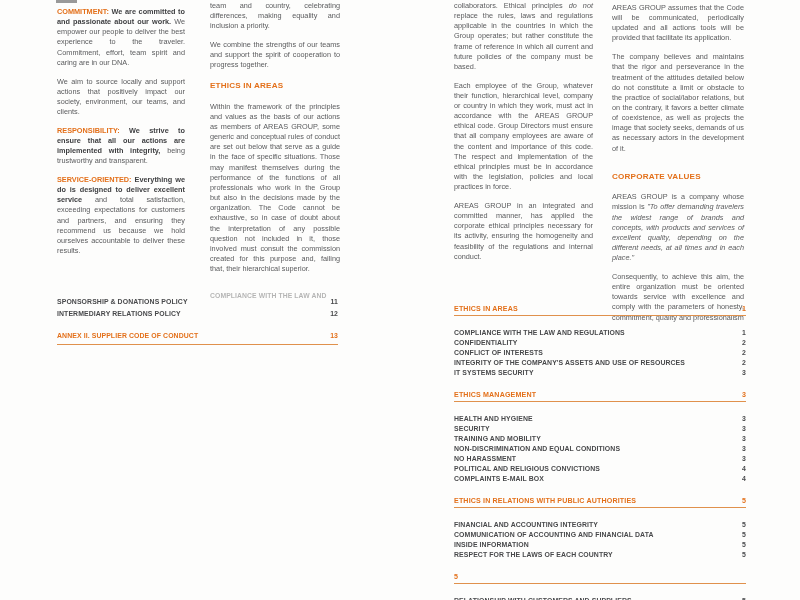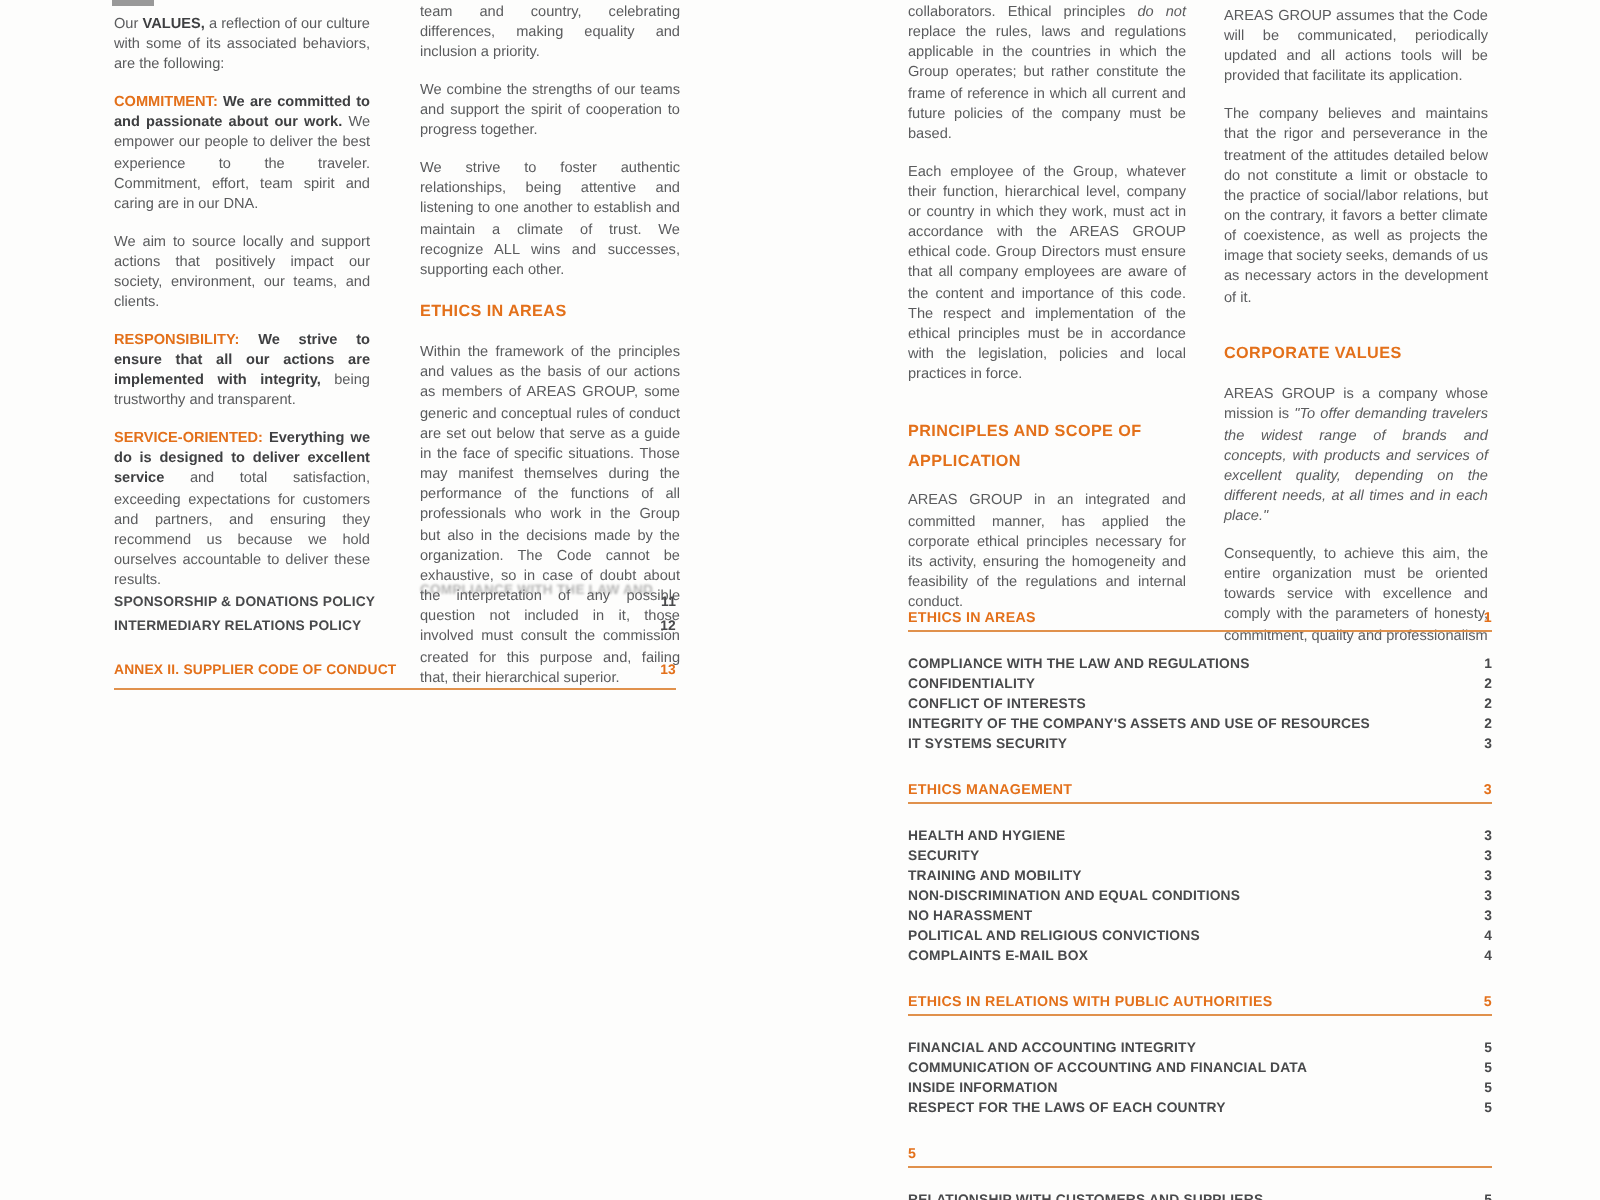--- a/index.html
+++ b/index.html
@@ -49,31 +49,29 @@
     font-size:6.9px;font-weight:700;color:var(--toc);line-height:10px;letter-spacing:.1px;}
 </style>
 </head>
 <body>
 
 <div class="doc">
 
   <div class="art"></div>
 
   <section class="col c1">
-    <p><span>Our </span><span class="bd">VALUES,</span><span> a reflection of our culture with some of its associated behaviors, are the following:</span></p>
     <p><span class="ac">COMMITMENT:</span><span class="bd"> We are committed to and passionate about our work.</span><span> We empower our people to deliver the best experience to the traveler. Commitment, effort, team spirit and caring are in our DNA.</span></p>
     <p><span>We aim to source locally and support actions that positively impact our society, environment, our teams, and clients.</span></p>
     <p><span class="ac">RESPONSIBILITY:</span><span class="bd"> We strive to ensure that all our actions are implemented with integrity,</span><span> being trustworthy and transparent.</span></p>
     <p><span class="ac">SERVICE-ORIENTED:</span><span class="bd"> Everything we do is designed to deliver excellent service</span><span> and total satisfaction, exceeding expectations for customers and partners, and ensuring they recommend us because we hold ourselves accountable to deliver these results.</span></p>
   </section>
 
   <section class="col c2">
     <p><span>team and country, celebrating differences, making equality and inclusion a priority.</span></p>
     <p><span>We combine the strengths of our teams and support the spirit of cooperation to progress together.</span></p>
-    <p><span>We strive to foster authentic relationships, being attentive and listening to one another to establish and maintain a climate of trust. We recognize ALL wins and successes, supporting each other.</span></p>
     <div class="hd">ETHICS IN AREAS</div>
     <p><span>Within the framework of the principles and values as the basis of our actions as members of AREAS GROUP, some generic and conceptual rules of conduct are set out below that serve as a guide in the face of specific situations. Those may manifest themselves during the performance of the functions of all professionals who work in the Group but also in the decisions made by the organization. The Code cannot be exhaustive, so in case of doubt about the interpretation of any possible question not included in it, those involved must consult the commission created for this purpose and, failing that, their hierarchical superior.</span></p>
   </section>
 
   <div class="ghost">COMPLIANCE WITH THE LAW AND</div>
 
   <nav class="toc-l">
     <div>
         <div class="trow">
           <span>SPONSORSHIP &amp; DONATIONS POLICY</span>
@@ -86,21 +84,20 @@
       </div>
     <div class="trow annex">
       <span>ANNEX II. SUPPLIER CODE OF CONDUCT</span>
       <span class="pg">13</span>
     </div>
   </nav>
 
   <section class="col c3">
     <p><span>collaborators. Ethical principles </span><span class="it">do not</span><span> replace the rules, laws and regulations applicable in the countries in which the Group operates; but rather constitute the frame of reference in which all current and future policies of the company must be based.</span></p>
     <p><span>Each employee of the Group, whatever their function, hierarchical level, company or country in which they work, must act in accordance with the AREAS GROUP ethical code. Group Directors must ensure that all company employees are aware of the content and importance of this code. The respect and implementation of the ethical principles must be in accordance with the legislation, policies and local practices in force.</span></p>
-    <div class="hd">PRINCIPLES AND SCOPE OF APPLICATION</div>
     <p><span>AREAS GROUP in an integrated and committed manner, has applied the corporate ethical principles necessary for its activity, ensuring the homogeneity and feasibility of the regulations and internal conduct.</span></p>
   </section>
 
   <section class="col c4">
     <p><span>AREAS GROUP assumes that the Code will be communicated, periodically updated and all actions tools will be provided that facilitate its application.</span></p>
     <p><span>The company believes and maintains that the rigor and perseverance in the treatment of the attitudes detailed below do not constitute a limit or obstacle to the practice of social/labor relations, but on the contrary, it favors a better climate of coexistence, as well as projects the image that society seeks, demands of us as necessary actors in the development of it.</span></p>
     <div class="hd">CORPORATE VALUES</div>
     <p><span>AREAS GROUP is a company whose mission is </span><span class="it">"To offer demanding travelers the widest range of brands and concepts, with products and services of excellent quality, depending on the different needs, at all times and in each place."</span></p>
     <p><span>Consequently, to achieve this aim, the entire organization must be oriented towards service with excellence and comply with the parameters of honesty, commitment, quality and professionalism</span></p>
   </section>

